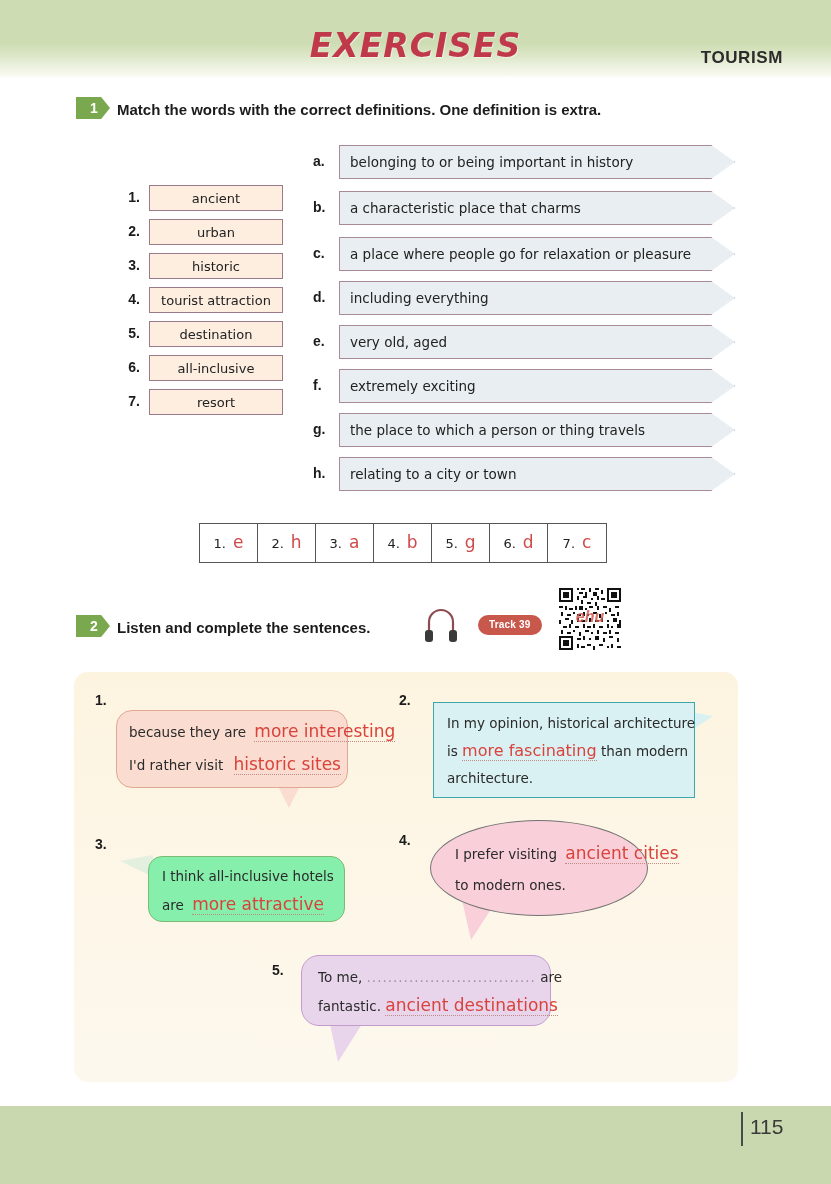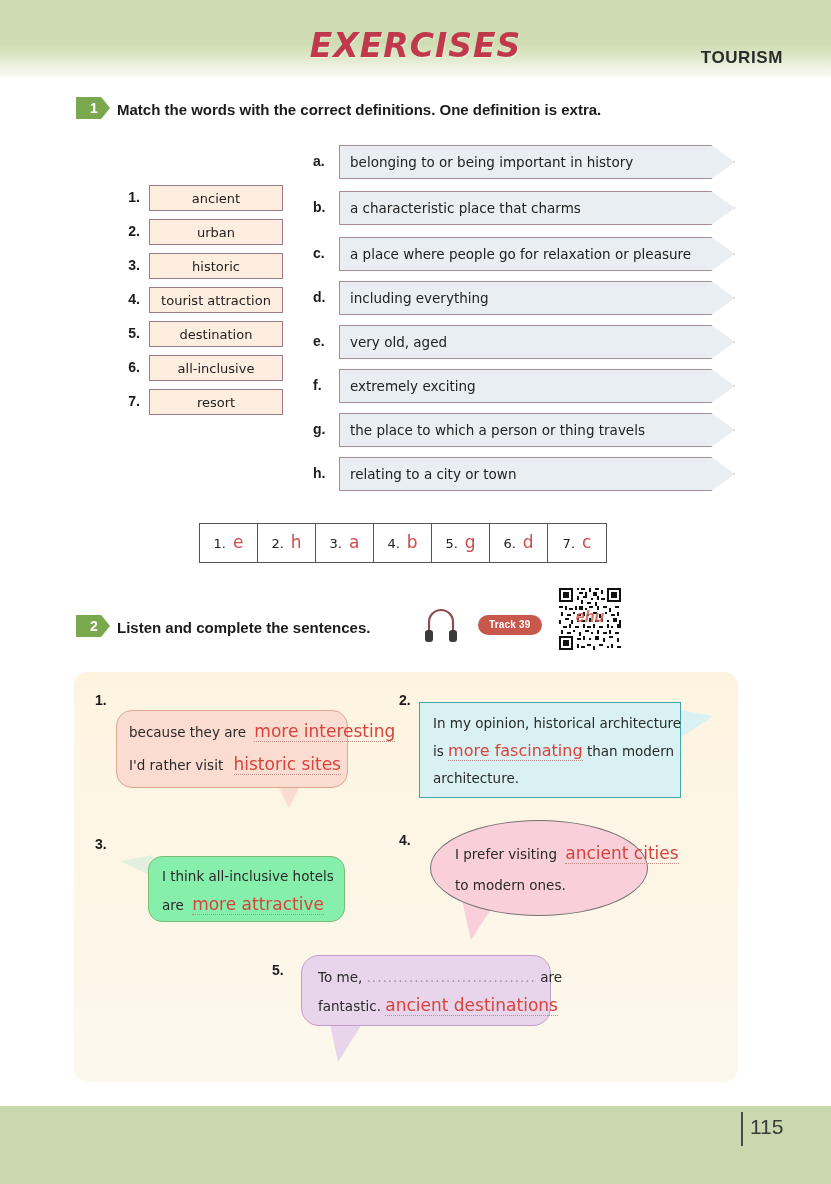--- a/index.html
+++ b/index.html
@@ -242,21 +242,21 @@
   .b1-tail {
     position: absolute;
     left: 278px; top: 786px;
     width: 0; height: 0;
     border-left: 11px solid transparent;
     border-right: 11px solid transparent;
     border-top: 22px solid #fadcd0;
   }
   
   .b2 {
-    left: 419px; top: 702px;
+    left: 433px; top: 702px;
     width: 262px; height: 96px;
     background: #d9f1f2;
     border: 1px solid #3fa6ac;
   }
   .b2-tail {
     position: absolute;
     left: 680px; top: 710px;
     width: 0; height: 0;
     border-top: 6px solid transparent;
     border-bottom: 22px solid transparent;

